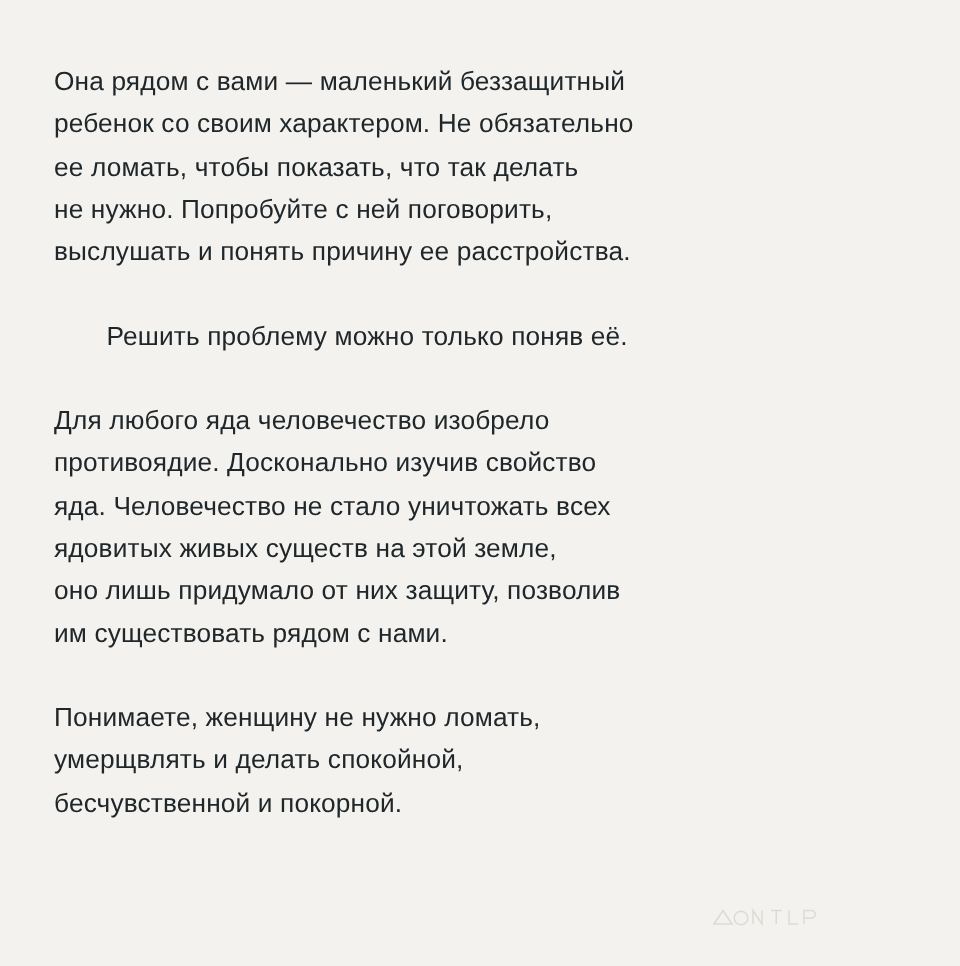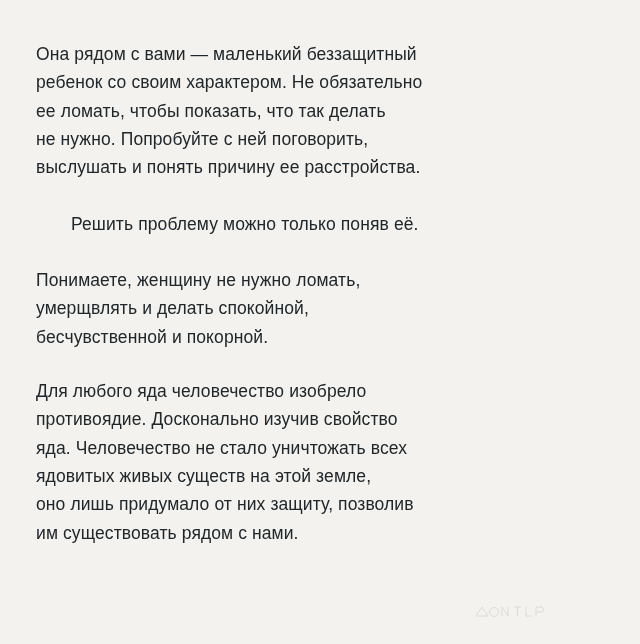--- a/index.html
+++ b/index.html
@@ -55,29 +55,29 @@
 <body>
 
 <div class="page">
   <div class="text-body">
     <p class="para p1">Она рядом с вами — маленький беззащитный
 ребенок со своим характером. Не обязательно
 ее ломать, чтобы показать, что так делать
 не нужно. Попробуйте с ней поговорить,
 выслушать и понять причину ее расстройства.</p>
     <p class="para p2">Решить проблему можно только поняв её.</p>
-    <p class="para p4">Понимаете, женщину не нужно ломать,
-умерщвлять и делать спокойной,
-бесчувственной и покорной.</p>
     <p class="para p3">Для любого яда человечество изобрело
 противоядие. Досконально изучив свойство
 яда. Человечество не стало уничтожать всех
 ядовитых живых существ на этой земле,
 оно лишь придумало от них защиту, позволив
 им существовать рядом с нами.</p>
+    <p class="para p4">Понимаете, женщину не нужно ломать,
+умерщвлять и делать спокойной,
+бесчувственной и покорной.</p>
   </div>
   <div class="watermark">
     <svg viewBox="0 0 74 20" xmlns="http://www.w3.org/2000/svg">
       <path d="M2 14 L8 5 L14 14 Z" fill="none" stroke="#8a8a84" stroke-width="1"></path>
       <circle cx="20" cy="10" r="4.5" fill="none" stroke="#8a8a84" stroke-width="1"></circle>
       <path d="M28 14 L28 5 L34 14 L34 5" fill="none" stroke="#8a8a84" stroke-width="1"></path>
       <path d="M40 5 h7 M43.5 5 v9" fill="none" stroke="#8a8a84" stroke-width="1"></path>
       <path d="M52 5 v9 h6" fill="none" stroke="#8a8a84" stroke-width="1"></path>
       <path d="M62 14 v-9 h5 a2.5 2.5 0 0 1 0 5 h-5" fill="none" stroke="#8a8a84" stroke-width="1"></path>
     </svg>

